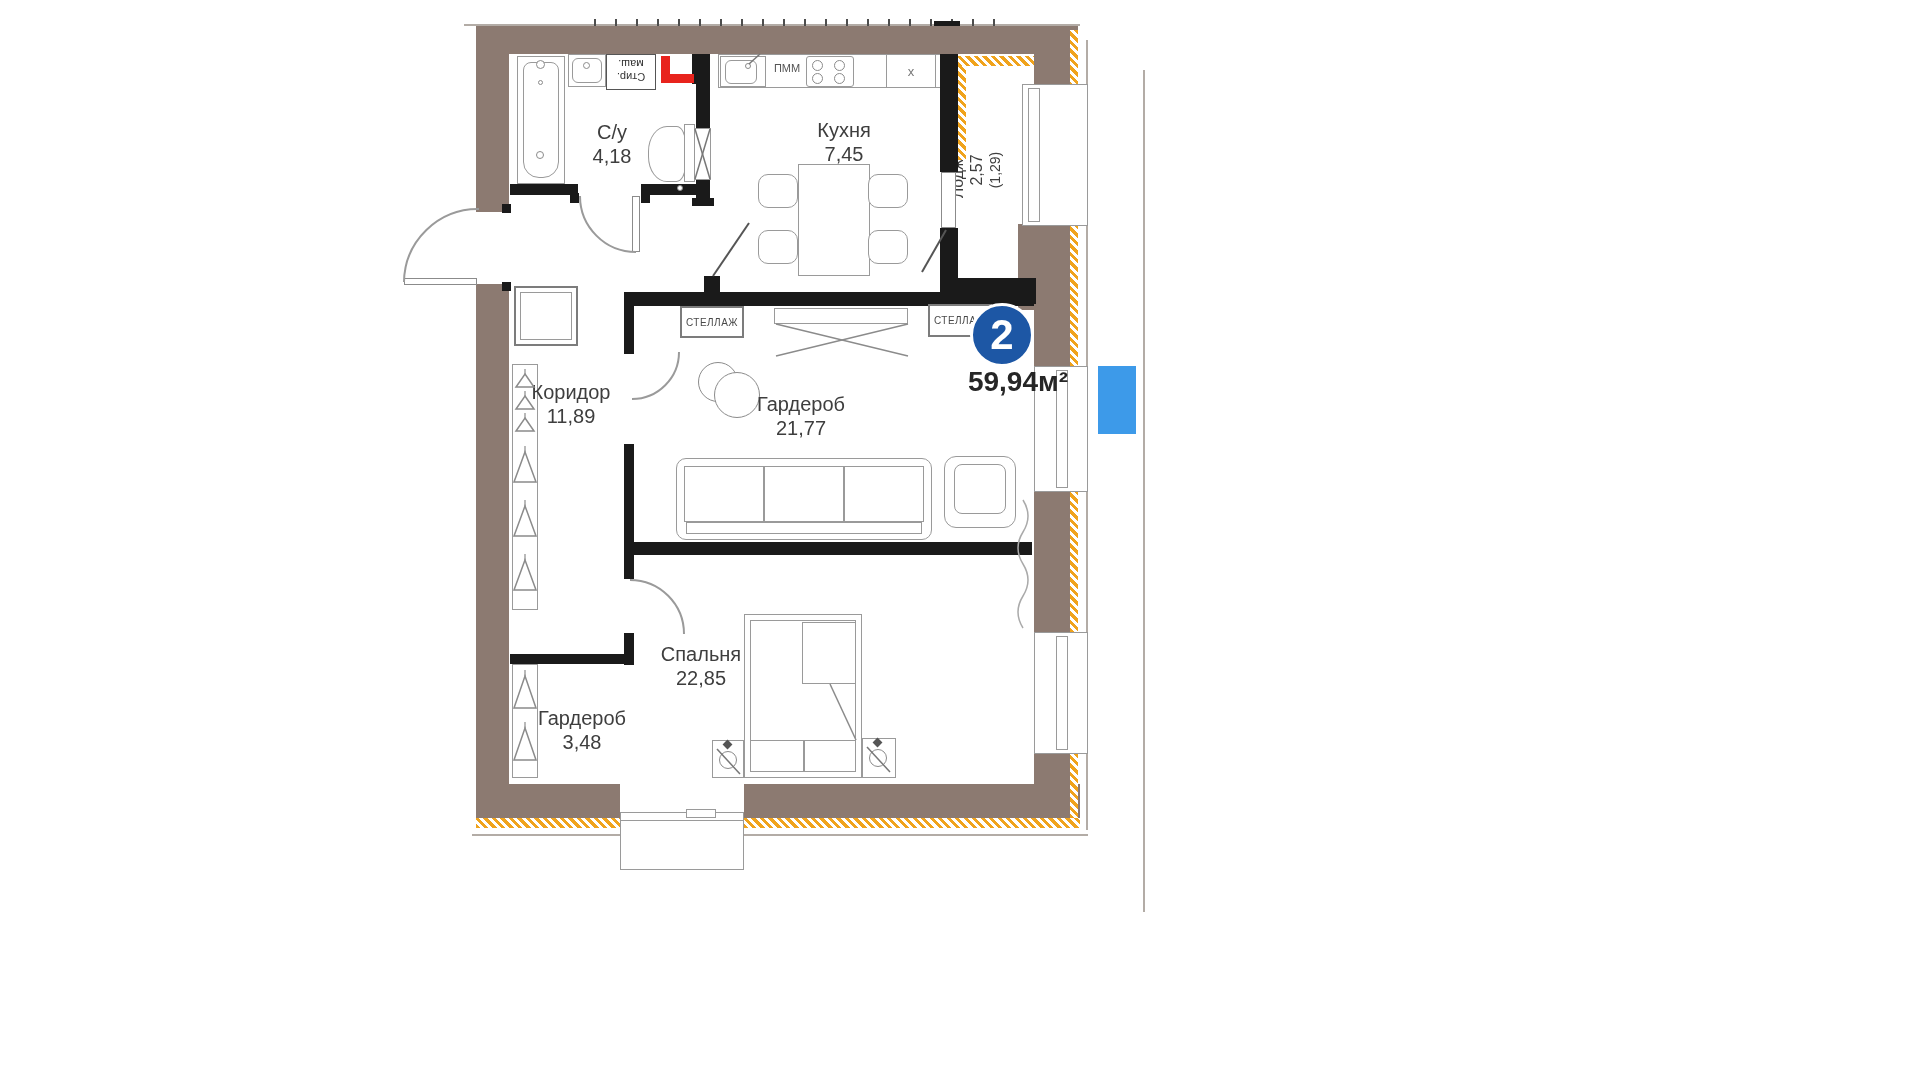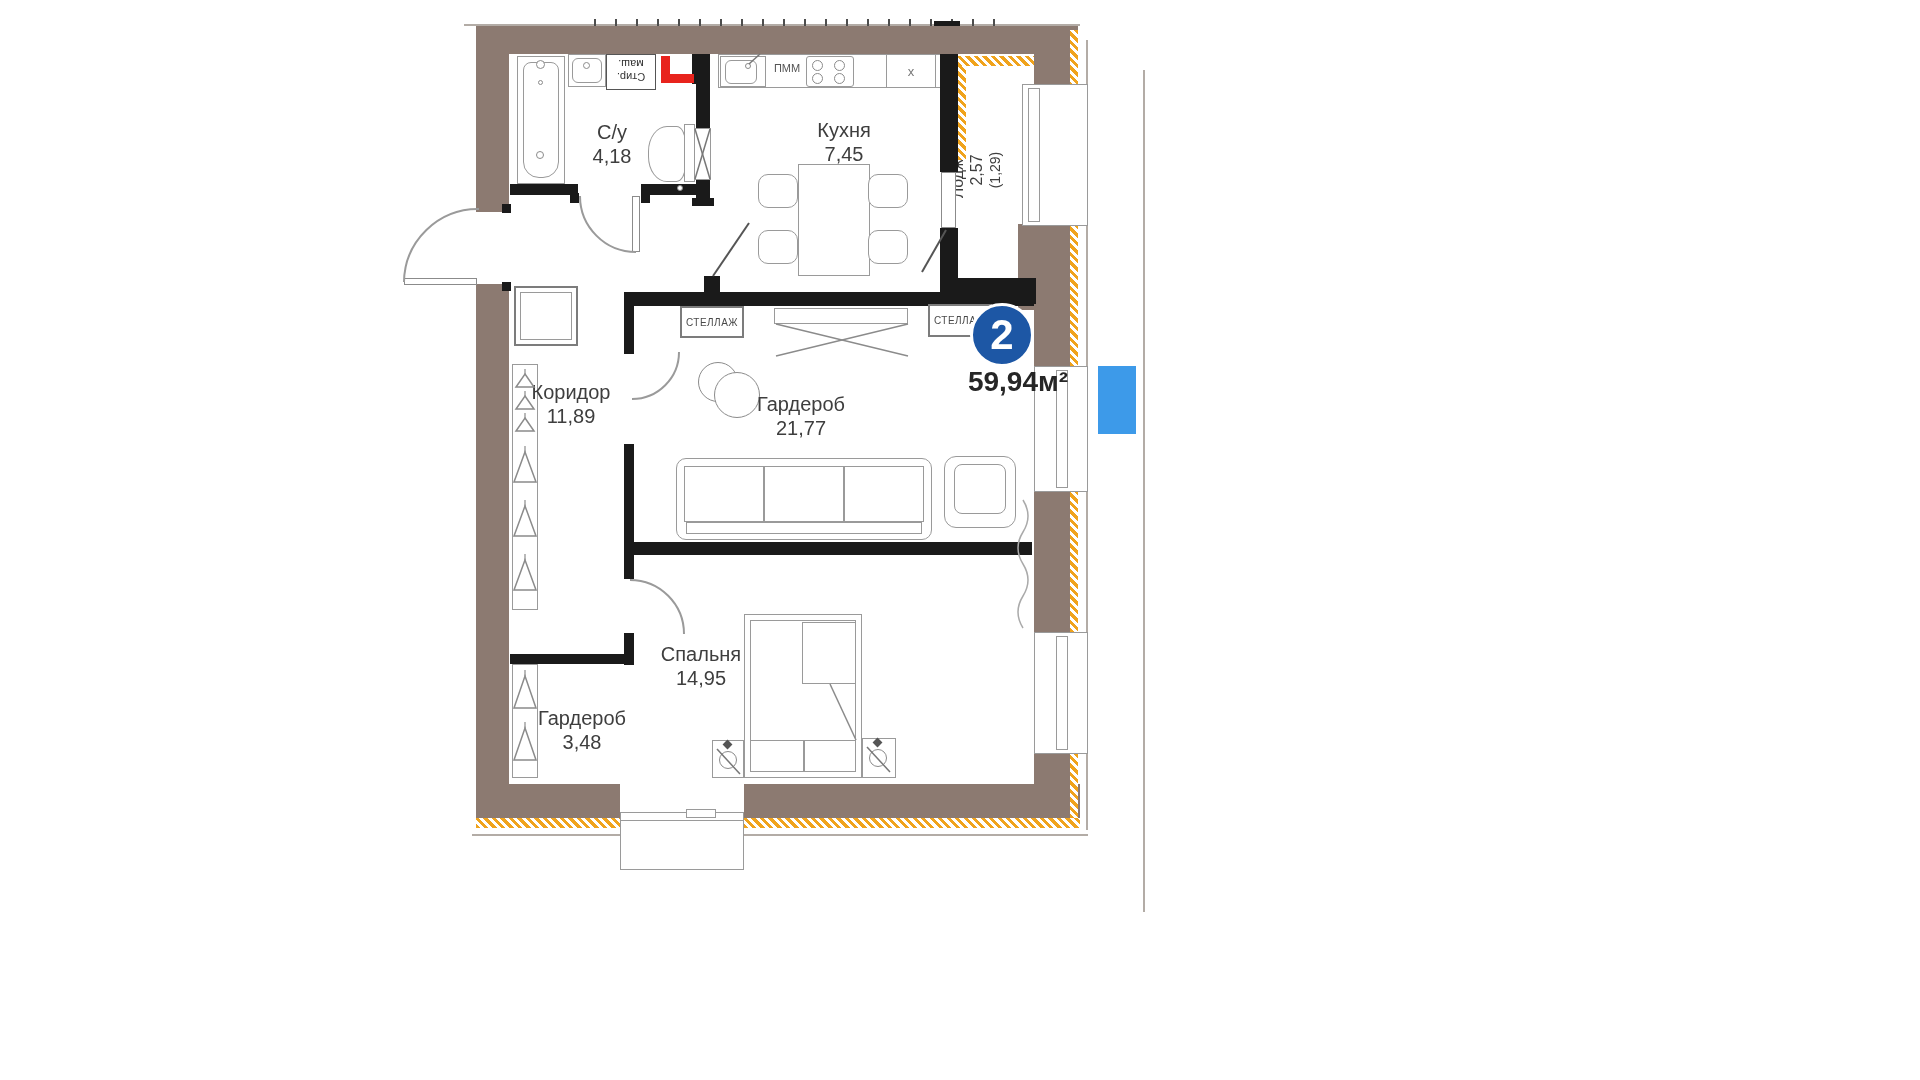--- a/index.html
+++ b/index.html
@@ -194,21 +194,21 @@
   <div class="lbl z15" style="left:512px;top:380px;width:118px;">
     <div>Коридор</div>
     <div>11,89</div>
   </div>
   <div class="lbl z15" style="left:741px;top:392px;width:120px;">
     <div>Гардероб</div>
     <div>21,77</div>
   </div>
   <div class="lbl z15" style="left:641px;top:642px;width:120px;">
     <div>Спальня</div>
-    <div>14,95</div>
+    <div>22,85</div>
   </div>
   <div class="lbl z15" style="left:522px;top:706px;width:120px;">
     <div>Гардероб</div>
     <div>3,48</div>
   </div>
 
   <div id="badge">
     <span>2</span>
   </div>
   <div id="area-total">59,94м²</div>

